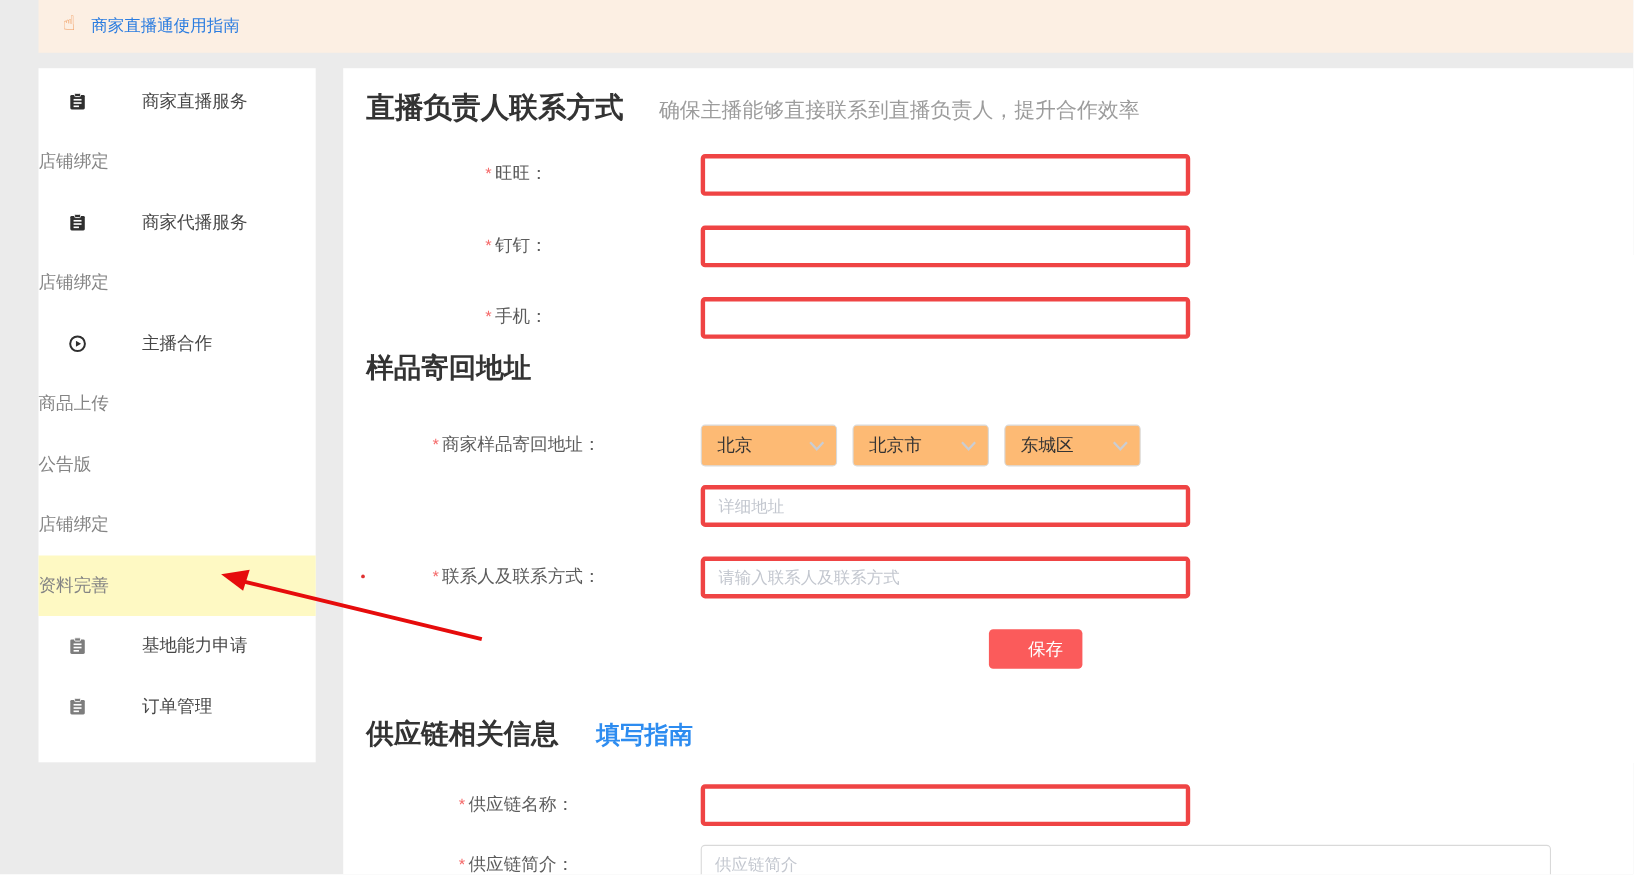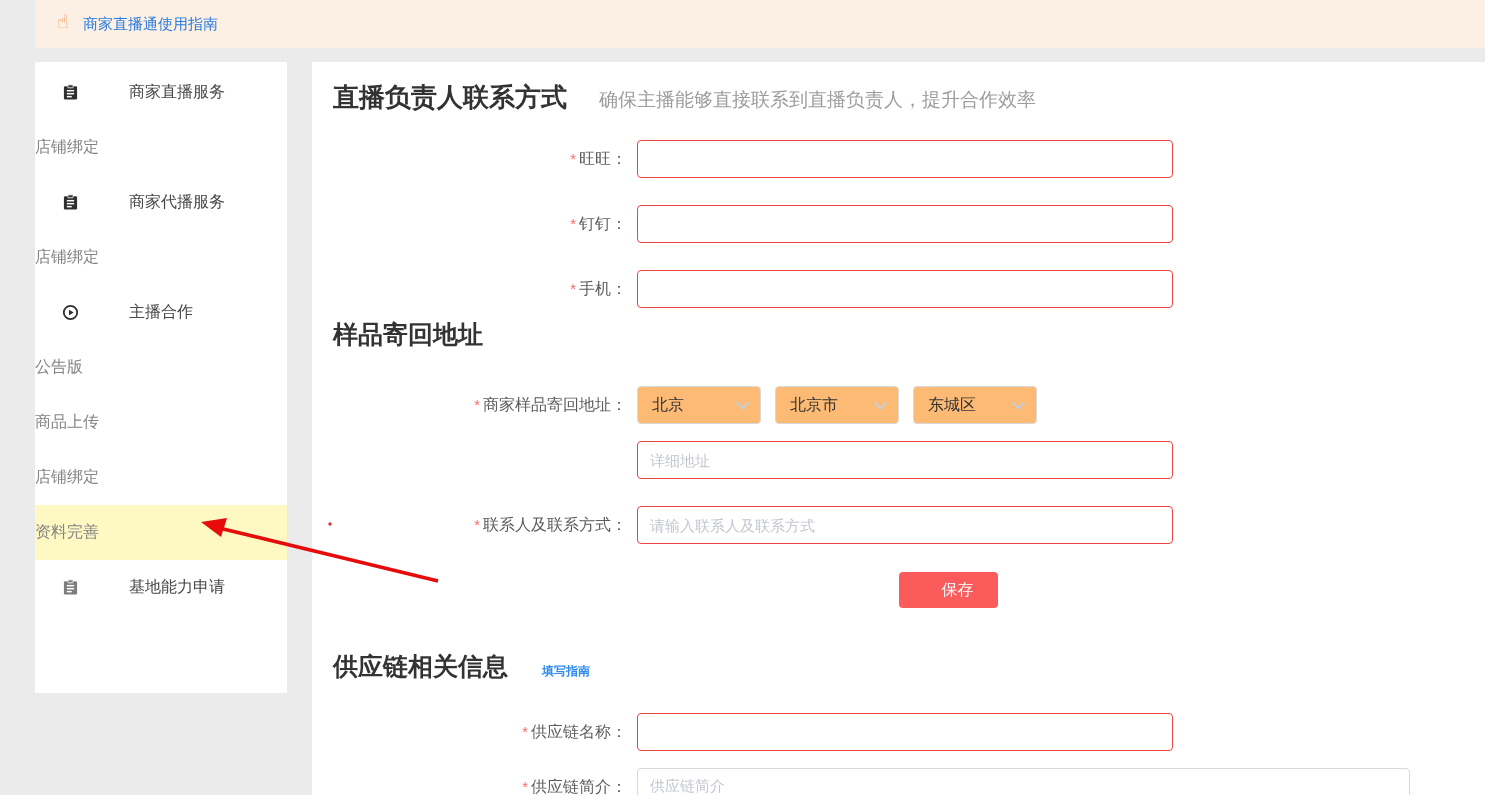--- a/index.html
+++ b/index.html
@@ -17,34 +17,34 @@
   .s-item .s-icon{width:17px;height:17px;margin-left:27px;margin-right:10px;display:inline-flex;color:#2f2f2f;}
   .s-item.gray-ic .s-icon{color:#7d7d7d;}
   .s-item.lvl2{color:#848484;}
   .s-item.active{background:#fef9c3;}
 
   
   .main{position:absolute;left:312px;top:62px;width:1173px;height:733px;background:#fff;}
   .h1{position:absolute;left:21px;top:18px;font-size:26px;font-weight:bold;color:#333;white-space:nowrap;}
   .h1 .subtitle{font-size:19px;font-weight:normal;color:#9c9c9c;margin-left:32px;}
   .h2{position:absolute;left:21px;font-size:25px;font-weight:bold;color:#333;white-space:nowrap;}
-  .h2 .guide{font-size:12px;font-weight:bold;color:#2d8cf0;margin-left:34px;cursor:pointer;}
+  .h2 .guide{font-size:22px;font-weight:bold;color:#2d8cf0;margin-left:34px;cursor:pointer;}
 
   .row{position:absolute;left:0;width:1173px;height:38px;}
-  .lab{position:absolute;left:0;top:0;width:315px;text-align:right;line-height:38px;font-size:16px;color:#5c5c5c;white-space:nowrap;}
+  .lab{position:absolute;left:0;top:0;width:315px;text-align:center;line-height:38px;font-size:16px;color:#5c5c5c;white-space:nowrap;}
   .star{color:#f56c6c;margin-right:3px;font-size:15px;}
-  .inp{position:absolute;left:325px;top:0;width:536px;height:38px;box-sizing:border-box;border:1px solid #ef4444;border-radius:4px;padding:0 12px;font-size:15px;color:#333;outline:none;background:#fff;}
+  .inp{position:absolute;left:325px;top:0;width:445px;height:38px;box-sizing:border-box;border:4px solid #ef4444;border-radius:4px;padding:0 12px;font-size:15px;color:#333;outline:none;background:#fff;}
   .inp::placeholder{color:#c3c7cf;}
   .tarea{position:absolute;left:325px;top:0;width:773px;height:70px;box-sizing:border-box;border:1px solid #d9d9d9;border-radius:4px;padding:8px 12px;font-size:15px;color:#333;outline:none;resize:none;font-family:inherit;background:#fff;}
   .tarea::placeholder{color:#c3c7cf;}
 
   .sel{position:absolute;top:0;width:124px;height:38px;box-sizing:border-box;border:1px solid #d9d9d9;border-radius:4px;background:#fdba74;display:flex;align-items:center;justify-content:space-between;padding:0 10px 0 14px;font-size:16px;color:#333;cursor:pointer;}
   .sel .chev{display:inline-flex;}
 
-  .save-btn{position:absolute;left:587px;top:510px;width:99px;height:36px;background:#fb5b5b;border:none;border-radius:4px;color:#fff;font-size:16px;cursor:pointer;font-family:Liberation Serif, serif;padding-left:24px;}
+  .save-btn{position:absolute;left:587px;top:510px;width:85px;height:36px;background:#fb5b5b;border:none;border-radius:4px;color:#fff;font-size:16px;cursor:pointer;font-family:Liberation Serif, serif;padding-left:24px;}
 
   .annot{position:absolute;left:0;top:0;pointer-events:none;z-index:40;}
 </style>
 </head>
 <body>
 
 <div class="page">
 
   <div class="banner">
     <span class="hand-icon">☝</span>
@@ -85,42 +85,54 @@
     <div class="s-item lvl1">
       <span class="s-icon">
           <svg viewBox="0 0 16 16" width="17" height="17">
             <circle cx="8" cy="8" r="6.3" fill="none" stroke="currentColor" stroke-width="1.7"></circle>
             <path d="M6.6 5.4L11 8 6.6 10.6z" fill="currentColor"></path>
           </svg>
         </span>
       <span>主播合作</span>
     </div>
     <div class="s-item lvl2">
+      <span>商品上传</span>
+    </div>
+    <div class="s-item lvl2">
       <span>公告版</span>
-    </div>
-    <div class="s-item lvl2">
-      <span>商品上传</span>
     </div>
     <div class="s-item lvl2">
       <span>店铺绑定</span>
     </div>
     <div class="s-item lvl2 active">
       <span>资料完善</span>
     </div>
     <div class="s-item lvl1 gray-ic">
       <span class="s-icon">
           <svg viewBox="0 0 16 16" width="17" height="17">
             <path d="M3 2.2h10a1.2 1.2 0 0 1 1.2 1.2v10a1.2 1.2 0 0 1-1.2 1.2H3a1.2 1.2 0 0 1-1.2-1.2v-10A1.2 1.2 0 0 1 3 2.2z" fill="currentColor"></path>
             <rect x="5.5" y="0.8" width="5" height="2.8" rx="0.8" fill="currentColor" stroke="#fff" stroke-width="0.8"></rect>
             <rect x="4.6" y="5.6" width="6.8" height="1.4" fill="#fff"></rect>
             <rect x="4.6" y="8.4" width="6.8" height="1.4" fill="#fff"></rect>
             <rect x="4.6" y="11.2" width="4.6" height="1.4" fill="#fff"></rect>
           </svg>
         </span>
       <span>基地能力申请</span>
+    </div>
+    <div class="s-item lvl1 gray-ic">
+      <span class="s-icon">
+          <svg viewBox="0 0 16 16" width="17" height="17">
+            <path d="M3 2.2h10a1.2 1.2 0 0 1 1.2 1.2v10a1.2 1.2 0 0 1-1.2 1.2H3a1.2 1.2 0 0 1-1.2-1.2v-10A1.2 1.2 0 0 1 3 2.2z" fill="currentColor"></path>
+            <rect x="5.5" y="0.8" width="5" height="2.8" rx="0.8" fill="currentColor" stroke="#fff" stroke-width="0.8"></rect>
+            <rect x="4.6" y="5.6" width="6.8" height="1.4" fill="#fff"></rect>
+            <rect x="4.6" y="8.4" width="6.8" height="1.4" fill="#fff"></rect>
+            <rect x="4.6" y="11.2" width="4.6" height="1.4" fill="#fff"></rect>
+          </svg>
+        </span>
+      <span>订单管理</span>
     </div>
   </div>
 
   <div class="main">
 
     <div class="h1">
       <span>直播负责人联系方式</span><span class="subtitle">确保主播能够直接联系到直播负责人，提升合作效率</span>
     </div>
 
     <div class="row" style="top:78px">

